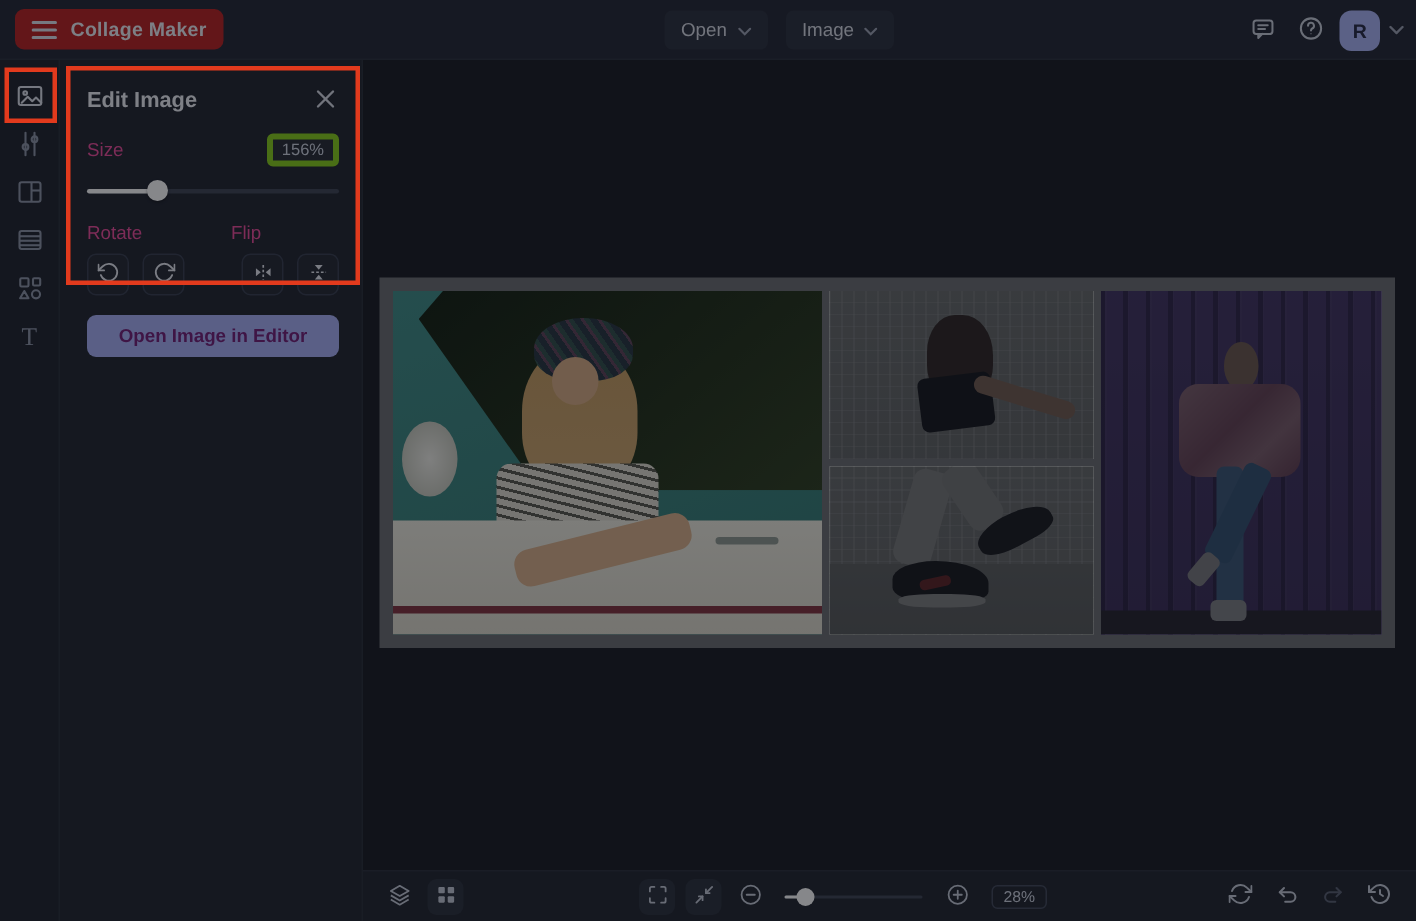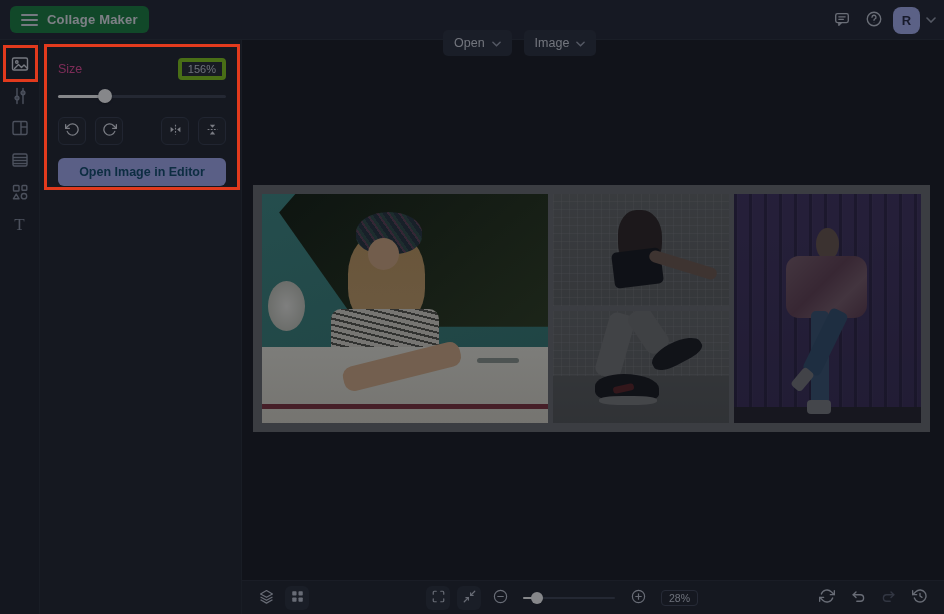--- a/index.html
+++ b/index.html
@@ -1,24 +1,24 @@
 <!DOCTYPE html>
 <html><head>
 <meta charset="utf-8">
 <style>
   * { margin:0; padding:0; box-sizing:border-box; }
   html,body { width:944px; height:614px; background:#14171e; font-family:"Liberation Sans", sans-serif; overflow:hidden; }
   .app { position:relative; width:944px; height:614px; background:#14171e; }
 
   
   .topbar { position:relative; height:40px; background:#1f2330; border-bottom:1px solid #272c38; display:flex; align-items:center; }
-  .app-pill { display:flex; align-items:center; gap:9px; background:#15803d; border-radius:6px; padding:6px 11px; margin-left:10px; cursor:pointer; }
+  .app-pill { display:flex; align-items:center; gap:9px; background:#b91c1c; border-radius:6px; padding:6px 11px; margin-left:10px; cursor:pointer; }
   .app-pill svg { display:block; color:#dfe3ec; }
   .app-title { color:#ecEFf5; color:#eceff5; font-size:13px; font-weight:600; letter-spacing:.2px; }
-  .tb-center { position:absolute; left:443px; top:0; height:40px; display:flex; align-items:flex-end; gap:12px;margin-top:16px; }
+  .tb-center { position:absolute; left:443px; top:0; height:40px; display:flex; align-items:center; gap:12px; }
   .tb-btn { display:flex; align-items:center; gap:7px; background:#272c3a; border:none; border-radius:5px; padding:6px 11px; color:#d6dae4; font-size:12.5px; font-family:inherit; cursor:pointer; }
   .tb-btn svg { color:#9aa1b2; }
   .tb-right { position:absolute; right:8px; top:0; height:40px; display:flex; align-items:center; gap:6px; }
   .icon-btn { background:transparent; border:none; width:26px; height:26px; display:grid; place-items:center; color:#c7ccd9; cursor:pointer; border-radius:5px; }
   .avatar { width:27px; height:27px; border-radius:8px; background:#a9b2f7; color:#232742; font-size:13px; font-weight:700; display:grid; place-items:center; cursor:pointer; }
   .acct-chevron { color:#9aa1b2; display:grid; place-items:center; cursor:pointer; }
 
   
   .main { display:flex; height:574px; }
   .rail { width:40px; background:#1a1e28; border-right:1px solid #252a35; padding-top:8px; display:flex; flex-direction:column; align-items:center; }
@@ -37,21 +37,21 @@
   .value-badge { border:4px solid #84cc16; border-radius:4px; padding:1px 6px; font-size:11px; color:#ccd2df; background:rgba(255,255,255,.03); }
   .slider { position:relative; height:14px; margin-bottom:14px; cursor:pointer; }
   .slider .track { position:absolute; top:6px; left:0; right:0; height:3px; border-radius:2px; background:#3a4050; }
   .slider .fill { position:absolute; top:6px; left:0; height:3px; border-radius:2px; background:#ffffff; }
   .slider .handle { position:absolute; top:0; width:14px; height:14px; border-radius:50%; background:#ffffff; transform:translateX(-50%); box-shadow:0 1px 2px rgba(0,0,0,.4); }
   .rf-labels { display:flex; margin-bottom:7px; }
   .rf-labels .panel-label:first-child { width:96px; }
   .rf-buttons { display:flex; justify-content:space-between; margin-bottom:13px; }
   .btn-pair { display:flex; gap:9px; }
   .sq-btn { width:28px; height:28px; border:1px solid #343b4c; border-radius:6px; background:rgba(255,255,255,.02); color:#e6e9f1; display:grid; place-items:center; cursor:pointer; }
-  .primary-btn { width:100%; height:28px; border:none; border-radius:6px; background:#a6aff6; color:#0c4a6e; font-size:12.5px; font-weight:700; font-family:inherit; cursor:pointer; }
+  .primary-btn { width:100%; height:28px; border:none; border-radius:6px; background:#a6aff6; color:#701a75; font-size:12.5px; font-weight:700; font-family:inherit; cursor:pointer; }
 
   
   .canvas-col { flex:1; display:flex; flex-direction:column; background:#14171e;justify-content:space-between; }
   .canvas-view { position:relative; flex:1; overflow:hidden; }
   .collage { position:absolute; left:11px; top:145px; width:677px; height:247px; background:#696a6f; padding:9px; display:flex; gap:5px; }
   .cell { position:relative; overflow:hidden; background:#888; cursor:pointer; }
   .cell-left { width:286px; }
   .col-mid { width:176px; display:flex; flex-direction:column; gap:5px; }
   .col-mid .cell { flex:1; }
   .cell-right { flex:1; }
@@ -224,31 +224,46 @@
             </svg>
         </span>
       </div>
       <div class="rail-item">
         <span class="t-glyph">T</span>
       </div>
     </nav>
 
     <aside class="panel-col">
       <section class="edit-panel">
+        <div class="panel-head">
+          <span class="panel-title">Edit Image</span>
+          <button class="close-btn">
+            <span>
+              <svg width="12" height="12" viewBox="0 0 12 12" fill="none" stroke="currentColor" stroke-width="1.6" stroke-linecap="round">
+                  <line x1="1" y1="1" x2="11" y2="11"></line>
+                  <line x1="11" y1="1" x2="1" y2="11"></line>
+                </svg>
+            </span>
+          </button>
+        </div>
 
         <div class="size-row">
           <span class="panel-label">Size</span>
           <span class="value-badge">156%</span>
         </div>
         <div class="slider">
           <div class="track"></div>
           <div class="fill" style="width:28%"></div>
           <div class="handle" style="left:28%"></div>
         </div>
 
+        <div class="rf-labels">
+          <span class="panel-label">Rotate</span>
+          <span class="panel-label">Flip</span>
+        </div>
         <div class="rf-buttons">
           <div class="btn-pair">
             <button class="sq-btn">
               <span>
                 <svg width="15" height="15" viewBox="0 0 24 24" fill="none" stroke="currentColor" stroke-width="2" stroke-linecap="round" stroke-linejoin="round">
                     <polyline points="1 4 1 10 7 10"></polyline>
                     <path d="M3.51 15a9 9 0 1 0 2.13-9.36L1 10"></path>
                   </svg>
               </span>
             </button>

